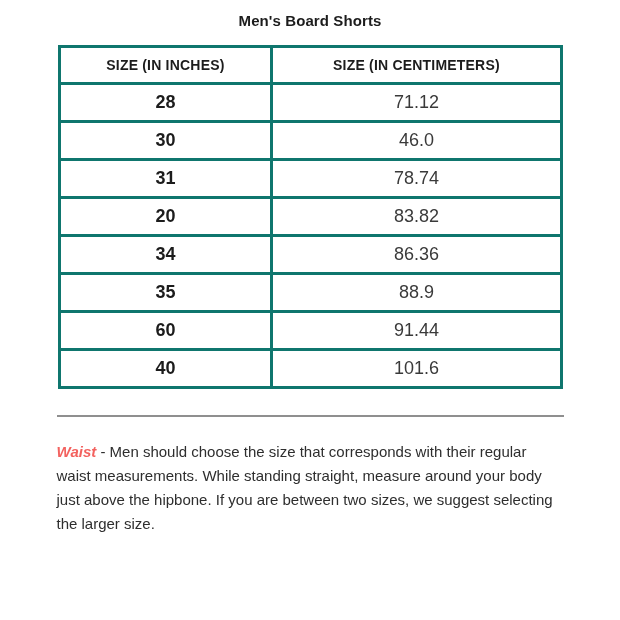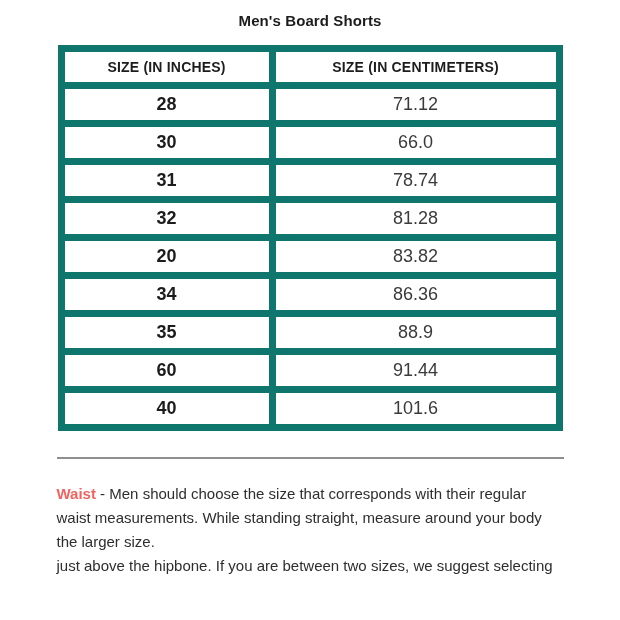--- a/index.html
+++ b/index.html
@@ -25,21 +25,21 @@
     letter-spacing: 0.1px;
   }
   table.size-table {
     width: 505px;
     margin: 16px auto 0 auto;
     border-collapse: collapse;
     table-layout: fixed;
   }
   table.size-table th,
   table.size-table td {
-    border: 7px solid #0f766e;
+    border: 3px solid #0f766e;
     text-align: center;
     vertical-align: middle;
   }
   table.size-table th {
     height: 37px;
     font-size: 14px;
     font-weight: 700;
     color: #1c1c1c;
     letter-spacing: 0.2px;
   }
@@ -94,29 +94,25 @@
         <th>SIZE (IN CENTIMETERS)</th>
       </tr>
     </thead>
     <tbody>
         <tr>
           <td class="col-inches">28</td>
           <td class="col-cm">71.12</td>
         </tr>
         <tr>
           <td class="col-inches">30</td>
-          <td class="col-cm">66.0</td>
+          <td class="col-cm">46.0</td>
         </tr>
         <tr>
           <td class="col-inches">31</td>
           <td class="col-cm">78.74</td>
-        </tr>
-        <tr>
-          <td class="col-inches">32</td>
-          <td class="col-cm">81.28</td>
         </tr>
         <tr>
           <td class="col-inches">20</td>
           <td class="col-cm">83.82</td>
         </tr>
         <tr>
           <td class="col-inches">34</td>
           <td class="col-cm">86.36</td>
         </tr>
         <tr>
@@ -130,19 +126,19 @@
         <tr>
           <td class="col-inches">40</td>
           <td class="col-cm">101.6</td>
         </tr>
       </tbody>
   </table>
 
   <hr class="divider">
 
   <div class="note">
-    <div class="note-line"><span class="waist-label" style="color: rgb(243, 98, 95);">Waist</span><span> - Men should choose the size that corresponds with their regular</span></div>
+    <div class="note-line"><span class="waist-label" style="color: rgb(243, 98, 95); font-style: italic;">Waist</span><span> - Men should choose the size that corresponds with their regular</span></div>
     <div class="note-line">waist measurements. While standing straight, measure around your body</div>
+    <div class="note-line">just above the hipbone. If you are between two sizes, we suggest selecting</div>
     <div class="note-line">the larger size.</div>
-    <div class="note-line">just above the hipbone. If you are between two sizes, we suggest selecting</div>
   </div>
 
 </div>
 
 </body></html>

